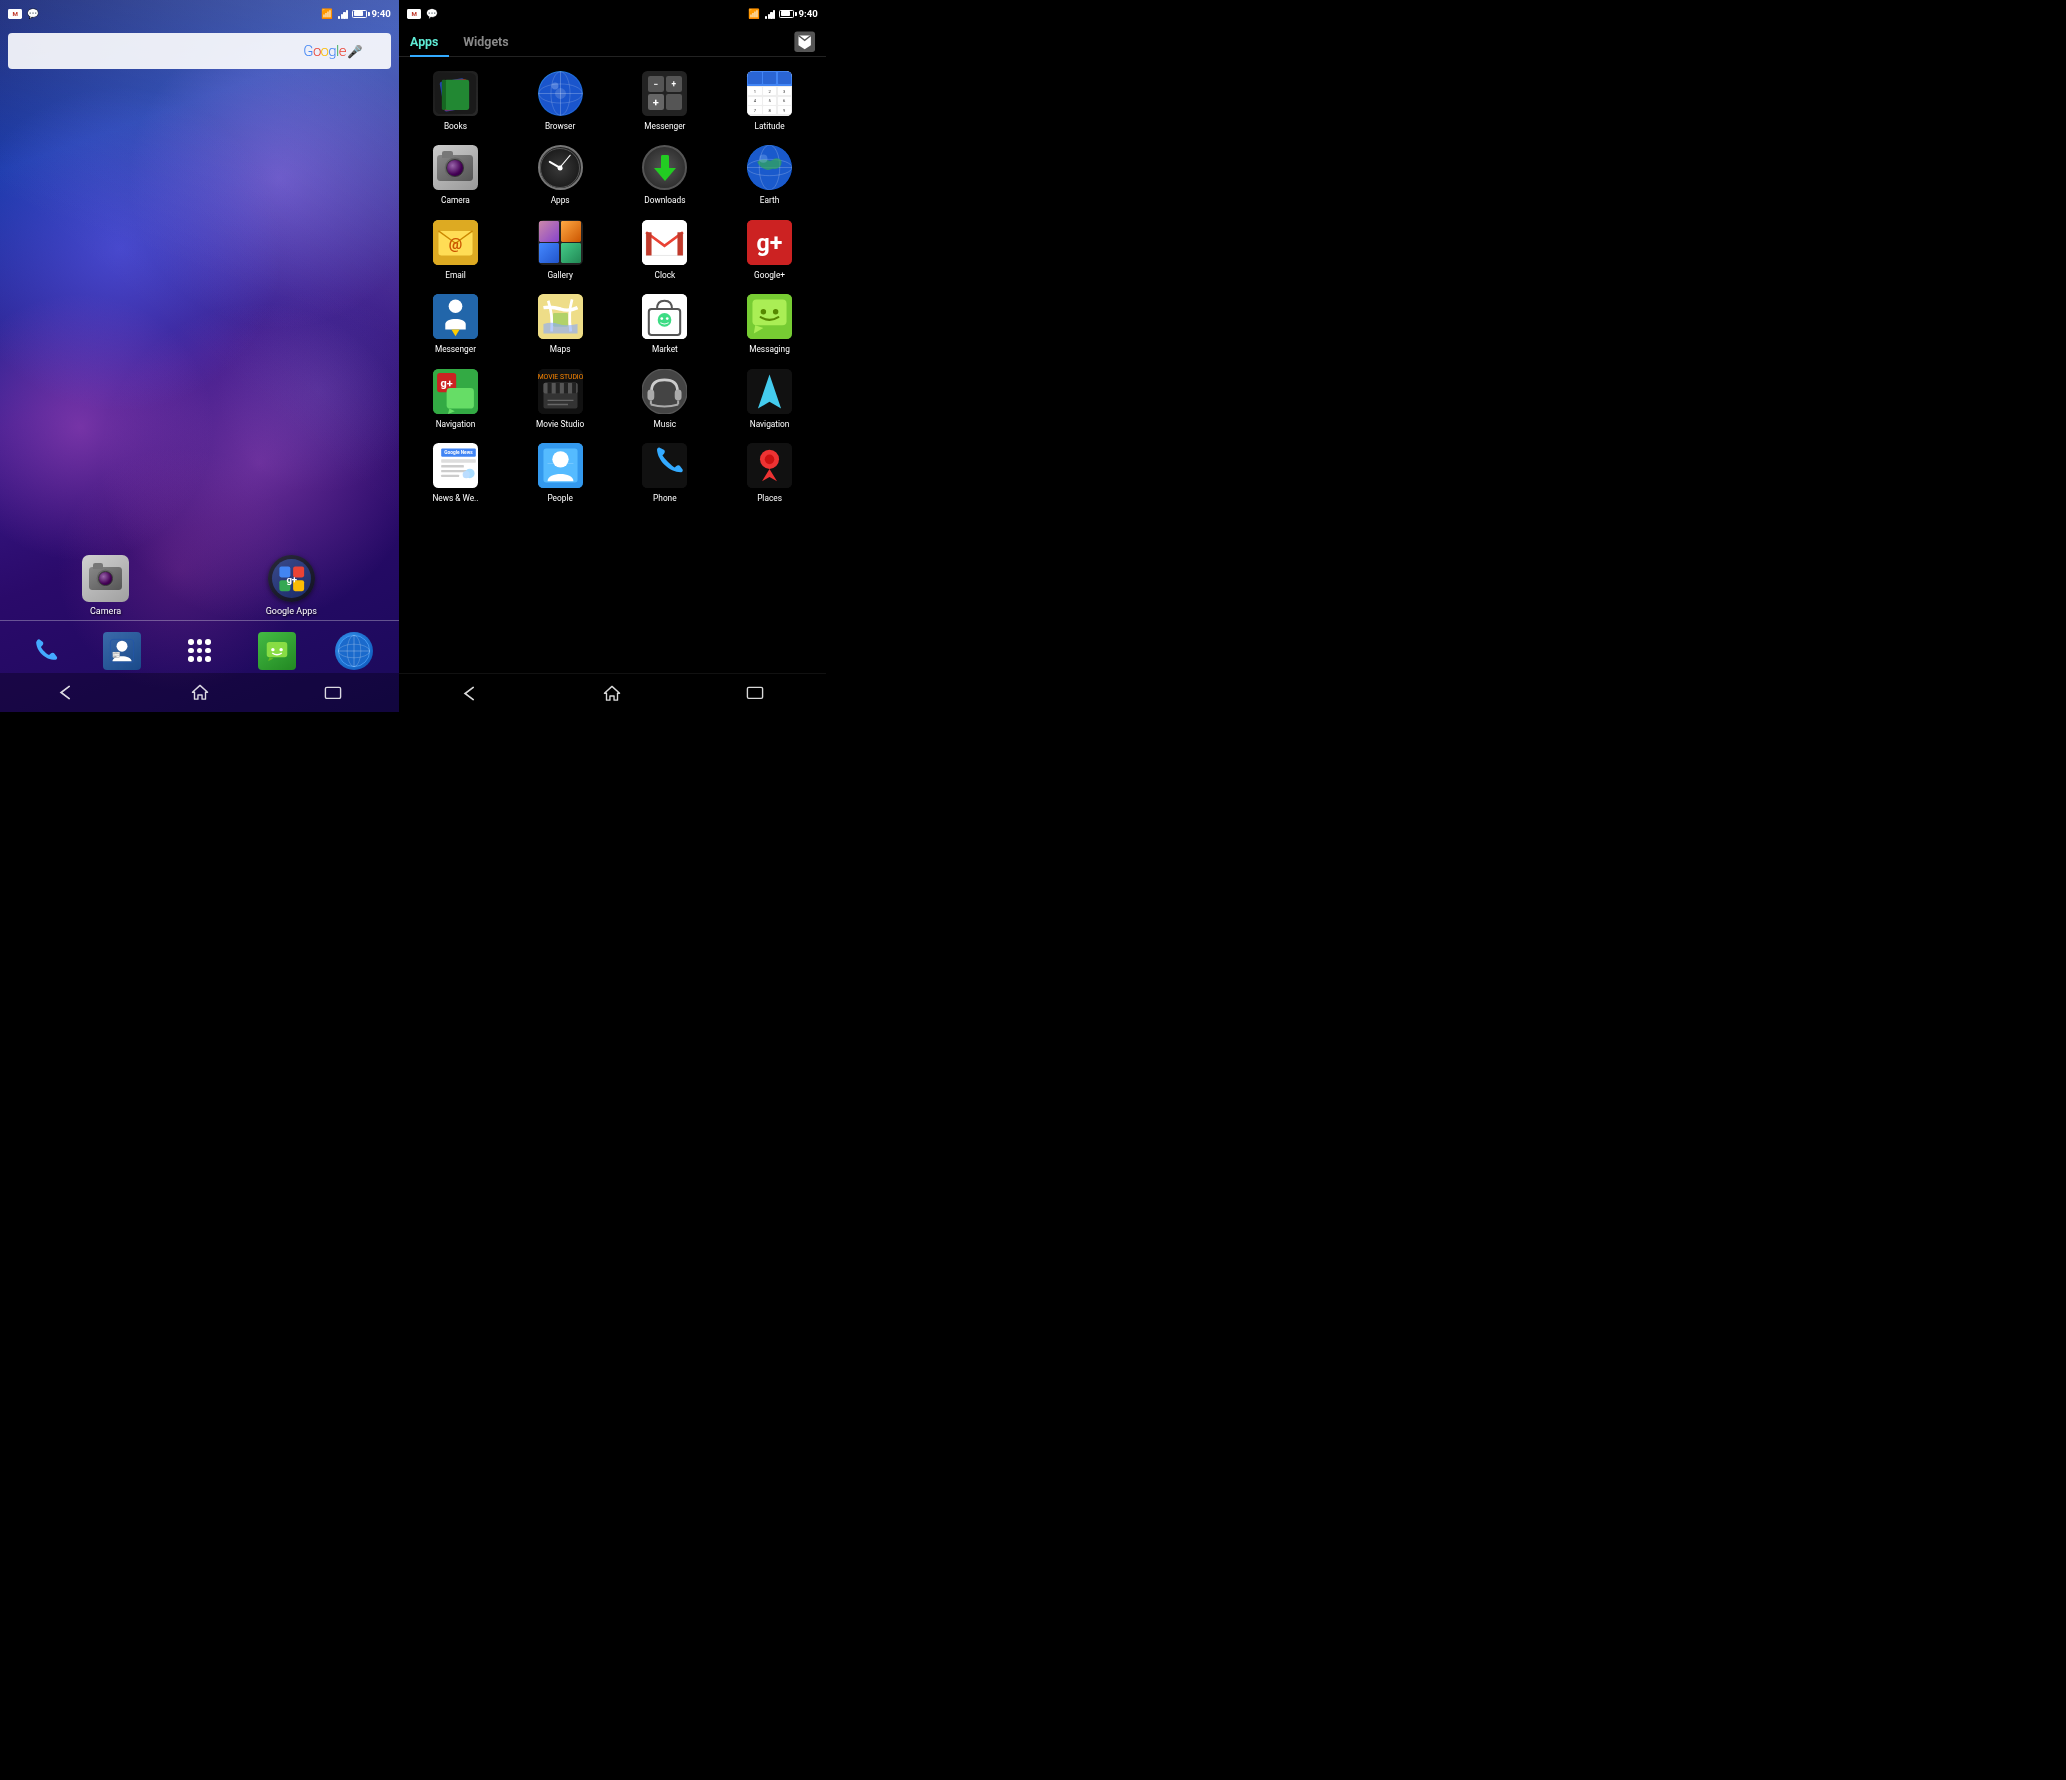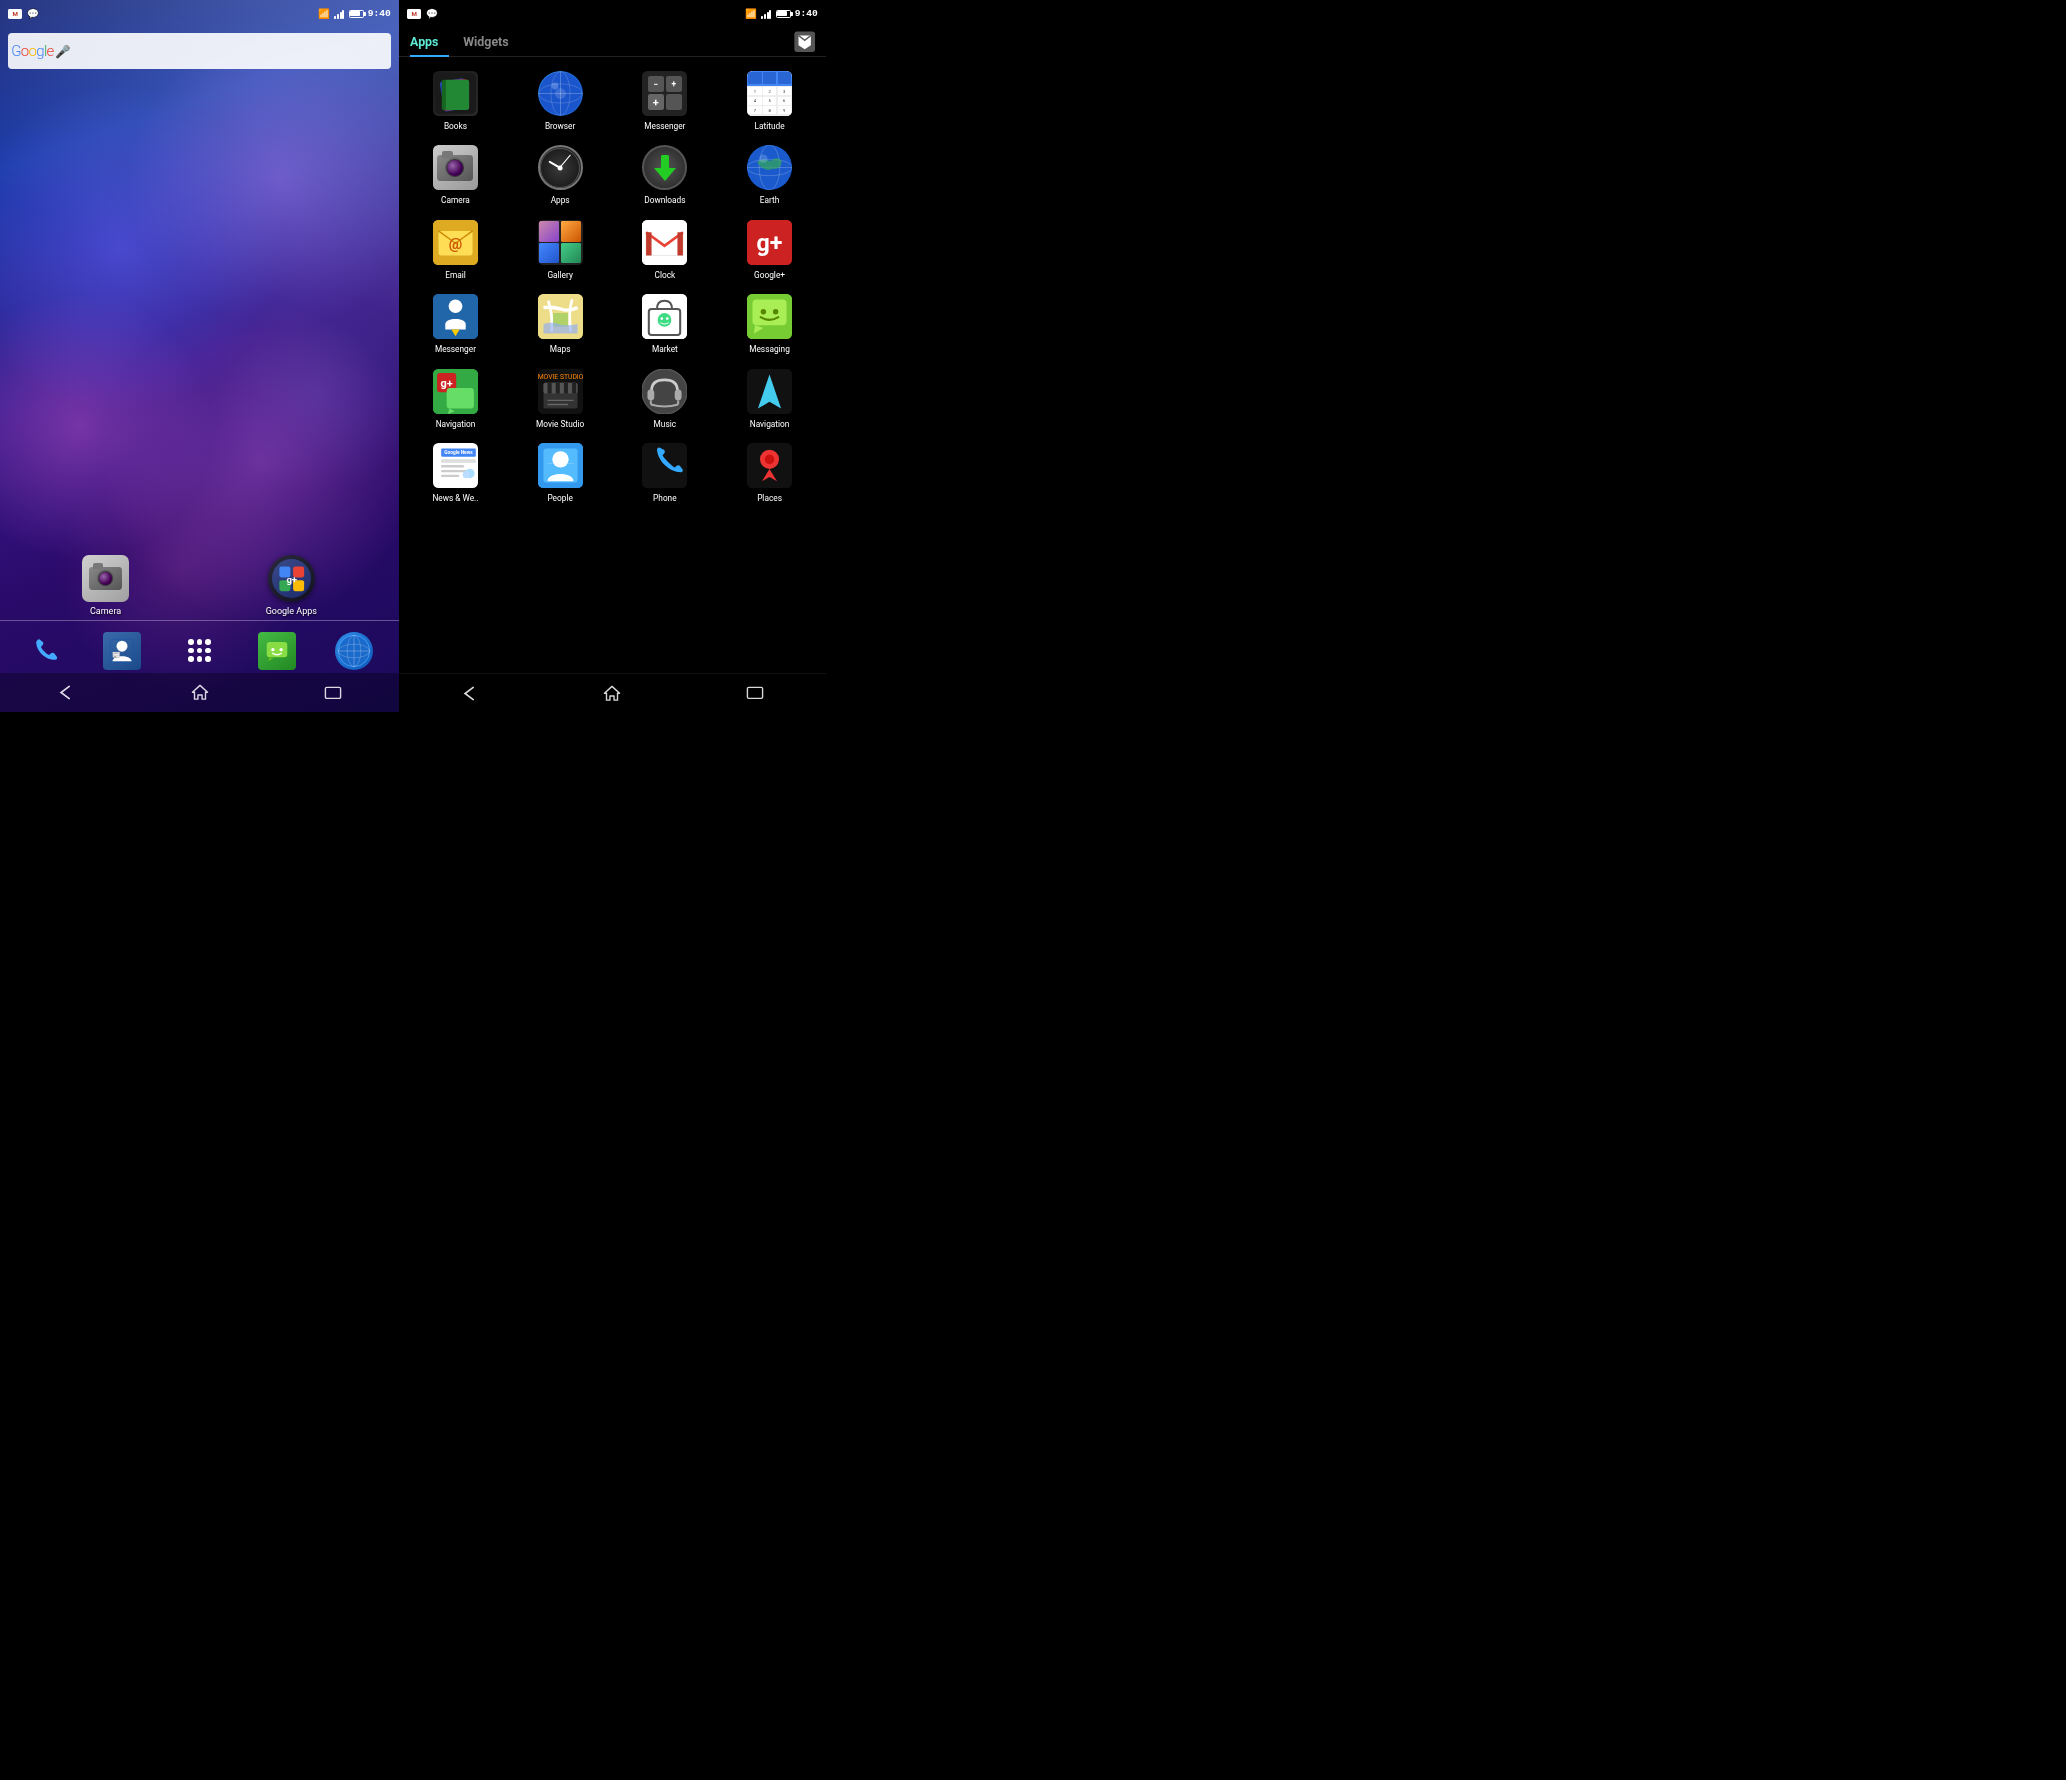--- a/index.html
+++ b/index.html
@@ -88,22 +88,22 @@
     
     .search-bar {
       position: relative;
       z-index: 10;
       margin: 5.5px 8.3px;
       height: 36px;
       background: rgba(255,255,255,0.9);
       border-radius: 4.1px;
       display: flex;
       align-items: center;
-      padding: 0 3px;
-      justify-content: flex-start;
+      padding: 0 27px;
+      justify-content: flex-end;
     }
 
     .google-logo {
       font-size: 15px;
       color: #4285f4;
       font-weight: 300;
       letter-spacing: -0.7px;
     }
     .google-logo span:nth-child(1) { color: #4285f4; }
     .google-logo span:nth-child(2) { color: #ea4335; }
@@ -764,21 +764,20 @@
       height: 100%;
       width: 80%;
       background: white;
       border-radius: 0.7px;
     }
 
     .time-text {
       color: white;
       font-size: 9.6px;
       font-weight: bold;
-      font-family: Liberation Mono, monospace;
     }
   </style>
 </head>
 <body>
 
 <div class="home-screen">
 
   <div class="status-bar">
     <div class="status-left">
       <div class="gmail-icon" style="font-size:6.2px;font-weight:bold;">M</div>

